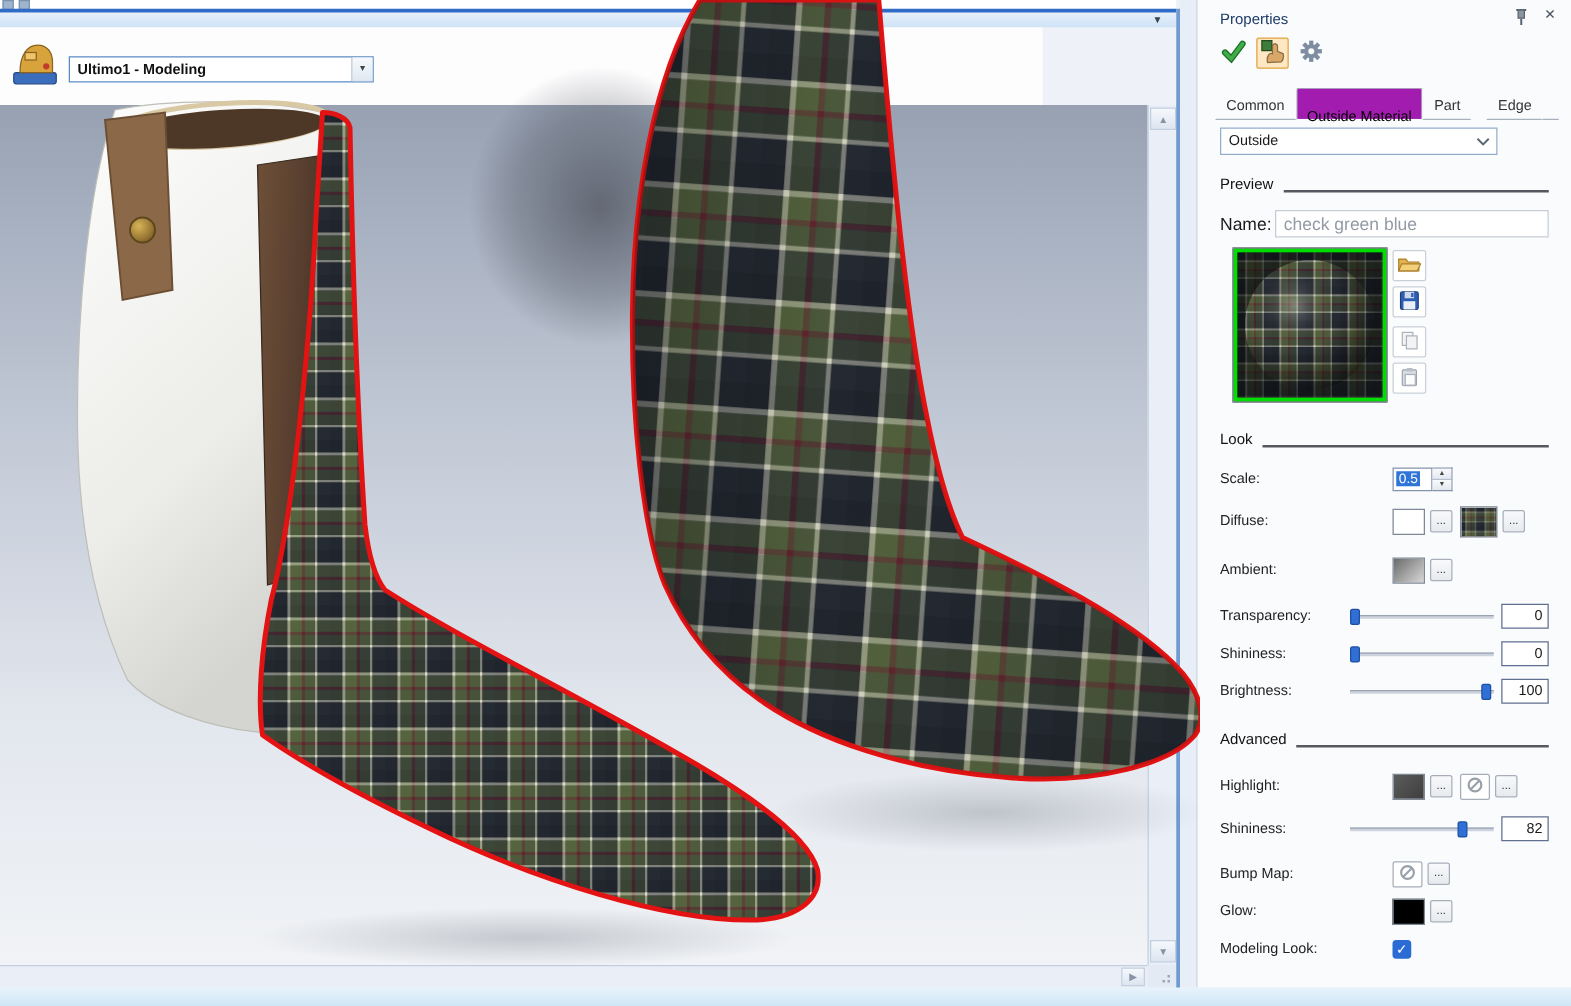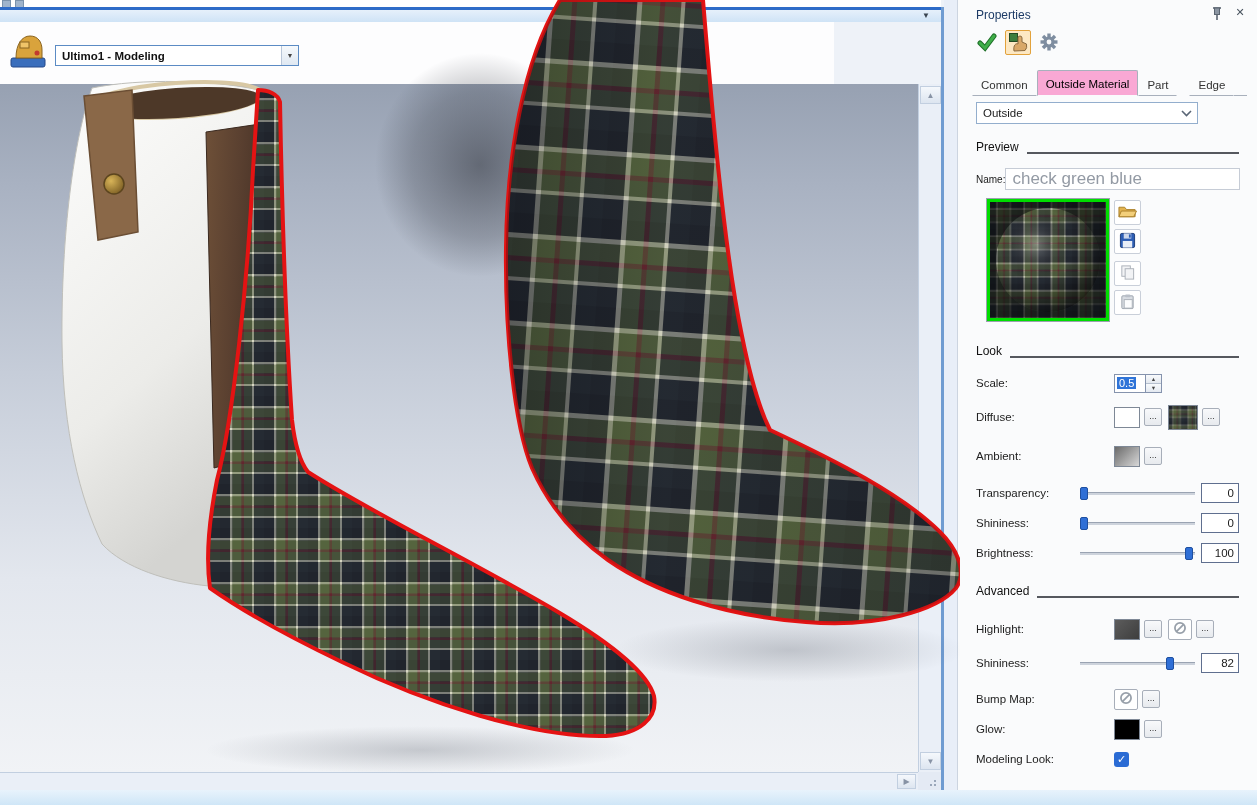--- a/index.html
+++ b/index.html
@@ -35,32 +35,32 @@
   .splitter{position:absolute;left:944px;top:0;width:13px;height:790px;background:#e8eef8}
   .props{position:absolute;left:957px;top:0;width:300px;height:790px;background:#fafbfc;border-left:1px solid #ccd4e0}
   .props-title{position:absolute;left:18px;top:8px;color:#1d3b66;font-size:12px}
   .pin-btn{position:absolute;left:250px;top:5px;width:18px;height:16px;display:flex;align-items:center;justify-content:center}
   .close-btn{position:absolute;left:273px;top:4px;width:18px;height:16px;font-size:11px;color:#4a5560;text-align:center;line-height:16px}
   .ptoolbar{position:absolute;left:16px;top:30px;display:flex;gap:5px}
   .pt-btn{width:26px;height:25px;display:flex;align-items:center;justify-content:center;border:1px solid transparent;border-radius:2px}
   .pt-btn.hl{background:#fde8c3;border-color:#e2a23c}
   .tabs{position:absolute;left:14px;top:70px;right:10px;height:26px;display:flex;align-items:flex-end}
   .tab{height:22px;padding:4px 8px 0;border:1px solid transparent;border-bottom:1px solid #a8b0bc;color:#333;font-size:11.5px;white-space:nowrap}
-  .tab.active{height:26px;background:#f9a8d4;border:1px solid #a8b0bc;border-bottom:1px solid #fafbfc;border-radius:2px 2px 0 0;padding-top:7px;color:#000}
+  .tab.active{height:26px;background:#a21caf;border:1px solid #a8b0bc;border-bottom:1px solid #fafbfc;border-radius:2px 2px 0 0;padding-top:17px;color:#000}
   .tab.gap{margin-left:12px}
   .tab-fill{flex:1;height:22px;border-bottom:1px solid #a8b0bc}
   .combo{position:absolute;left:18px;top:102px;width:222px;height:22px;border:1px solid #93aecd;background:#fff;display:flex;align-items:center}
   .combo .txt{flex:1;padding-left:6px;font-size:11.5px}
   .combo .chev{width:22px;display:flex;align-items:center;justify-content:center}
   .sect{position:absolute;left:18px;right:18px;display:flex;align-items:flex-end;gap:8px;font-size:12px;color:#111}
   .sect .line{flex:1;height:2px;background:#55585e;margin-top:2px}
   .s-preview{top:140px}.s-basic{top:344px}.s-advanced{top:584px}
   .name-row{position:absolute;left:18px;top:168px;right:18px;display:flex;align-items:center}
-  .name-row .lbl{width:44px;font-size:10px}
-  .name-input{flex:1;height:22px;border:1px solid #c6ccd6;background:#fff;color:#939aa4;font-size:17px;padding:0 6px;font-family:inherit;outline:none}
+  .name-row .lbl{width:44px;font-size:14px}
+  .name-input{flex:1;height:22px;border:1px solid #c6ccd6;background:#fff;color:#939aa4;font-size:14px;padding:0 6px;font-family:inherit;outline:none}
   .preview-box{position:absolute;left:28px;top:198px;width:124px;height:124px;border:1px solid #9aa2ae;background:#0c0e10}
   .preview-green{width:122px;height:122px;border:3px solid #00dd00}
   .side-btn{position:absolute;left:156px;width:27px;height:25px;border:1px solid #c9cfd9;background:#fff;display:flex;align-items:center;justify-content:center;border-radius:2px}
   .sb-open{top:200px}.sb-save{top:229px}.sb-copy{top:261px}.sb-paste{top:290px}
   .prow{position:absolute;left:18px;right:18px;height:26px;display:flex;align-items:center}
   .prow .lbl{width:138px;font-size:11.5px;color:#222}
   .prow.slider-row .lbl{width:104px}
   .gray{color:#99a0a8}
   .r-scale{top:370px}.r-diffuse{top:404px}.r-ambient{top:443px}
   .r-transparency{top:480px}.r-reflection{top:510px}.r-brightness{top:540px}

